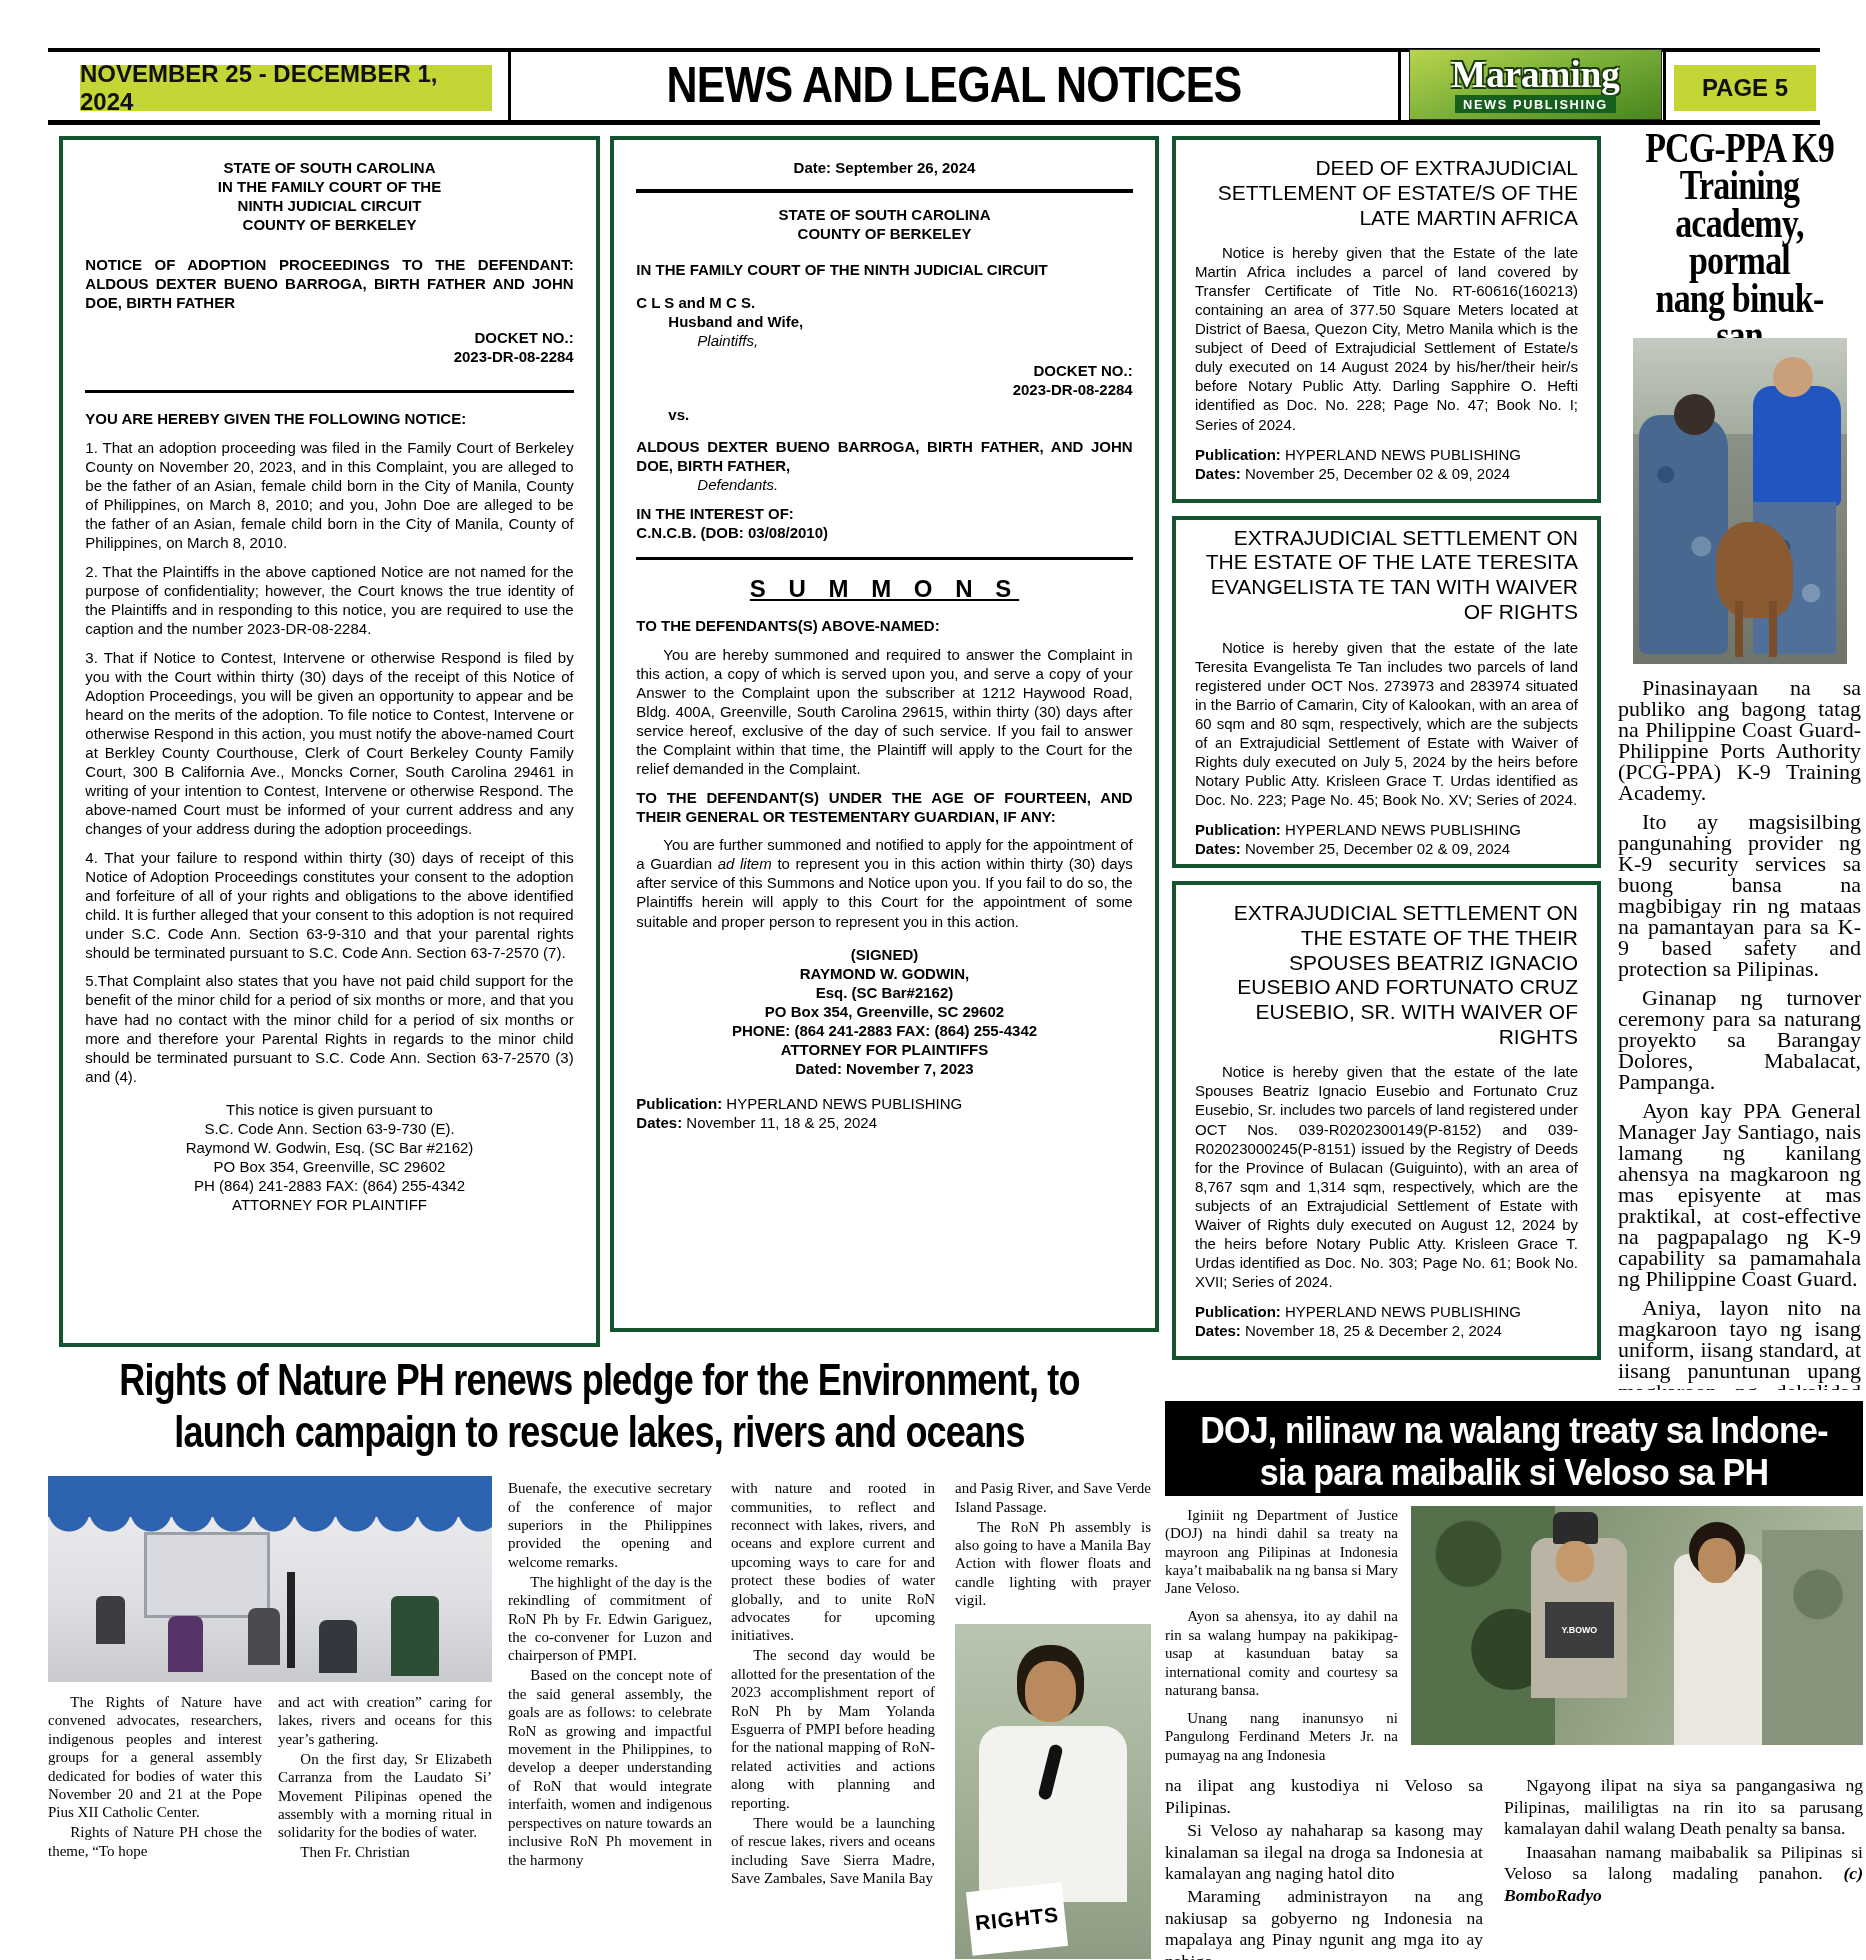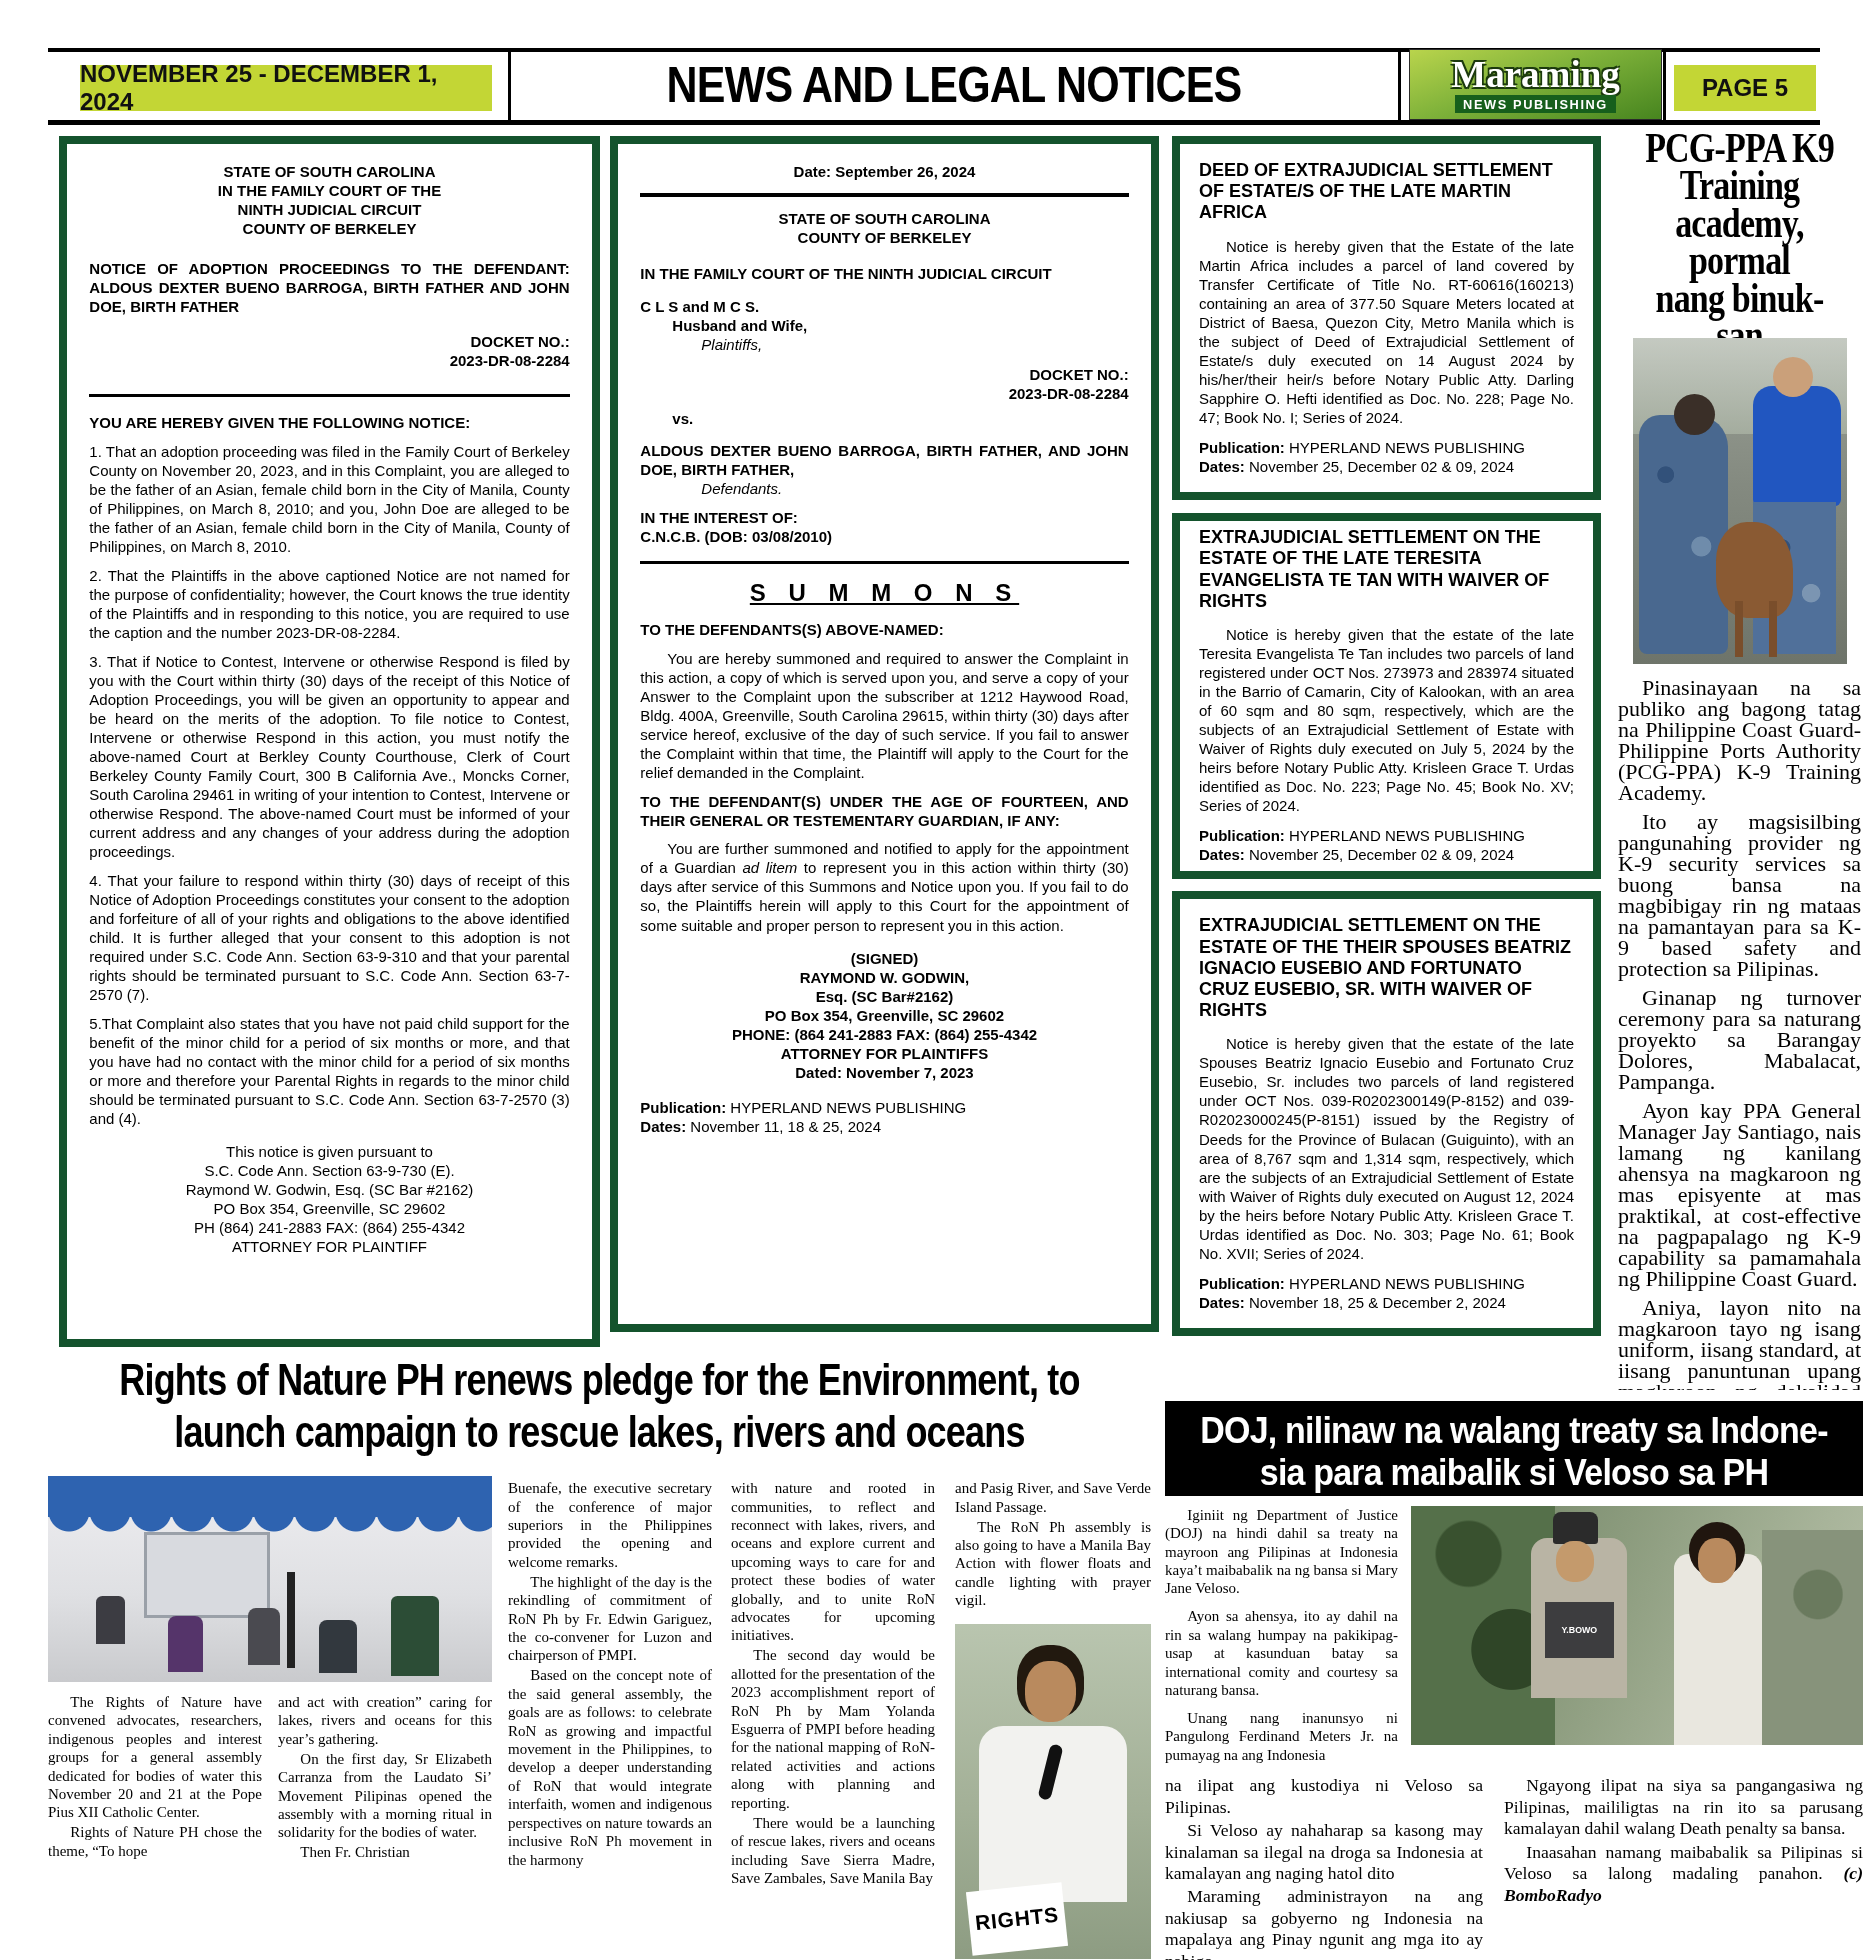--- a/index.html
+++ b/index.html
@@ -10,33 +10,33 @@
   .vline{position:absolute;background:#000;}
   .badge{background:#c3d635;display:flex;align-items:center;justify-content:center;
          font-weight:800;font-size:24px;color:#111;}
   .ptitle{font-weight:900;font-size:43px;white-space:nowrap;transform:scaleY(1.18);letter-spacing:-0.8px;}
   .logo{background:linear-gradient(160deg,#b9d44c 0%,#7fb23a 45%,#47851f 100%);
         border:1.6px solid #2a2a2a;display:flex;flex-direction:column;align-items:center;justify-content:center;}
   .logo-main{font-family:"Liberation Serif",serif;font-weight:bold;font-size:37px;color:#fff;line-height:1;
         text-shadow:1.6px 1.6px 0 #1c3a0e,-1.6px -1.6px 0 #1c3a0e,1.6px -1.6px 0 #1c3a0e,-1.6px 1.6px 0 #1c3a0e,0 2.4px 0 #1c3a0e;}
   .logo-sub{background:#175f1c;color:#fff;font-weight:bold;font-size:12.8px;letter-spacing:1.6px;
         padding:1.6px 8px;margin-top:2.4px;white-space:nowrap;}
-  .lbox{border:8px solid #14532d;background:#fff;box-sizing:border-box;}
+  .lbox{border:4px solid #14532d;background:#fff;box-sizing:border-box;}
   .legal{font-size:15px;line-height:1.27;}
   .pad{padding:17.6px 22.3px;}
   .ctr{text-align:center;}
   .rt{text-align:right;}
   .jus{text-align:justify;}
   .b{font-weight:bold;}
   .it{font-style:italic;}
   .ind{text-indent:27px;}
   .para{margin-top:9.6px;}
   .rule{height:3.2px;background:#000;margin:12.8px 0;}
   .ser{font-family:"Liberation Serif",serif;}
-  .n-title{font-weight:bold;font-size:18px;line-height:1.18;text-align:left;}
+  .n-title{font-weight:normal;font-size:21px;line-height:1.18;text-align:right;}
   .n-body{font-size:15px;line-height:1.27;text-align:justify;margin-top:12.8px;}
   .pub{font-size:15px;line-height:1.27;margin-top:11.2px;}
   .summons-title{font-weight:bold;font-size:24px;letter-spacing:8px;text-align:center;
         text-decoration:underline;margin:14.4px 0 11.2px;}
   
   .k9-head{transform:scaleY(1.25);transform-origin:top center;text-align:center;}
   .k9-head div{font-weight:900;font-size:34px;line-height:30px;letter-spacing:-0.8px;}
   .k9-photo{position:relative;width:214px;height:326px;margin:29px auto 12.8px;overflow:hidden;
         background:linear-gradient(180deg,#9aa096 0%,#848a80 45%,#6e746a 100%);}
   .k9-p{font-size:22px;line-height:21px;text-align:justify;text-indent:24px;margin-top:8px;}

